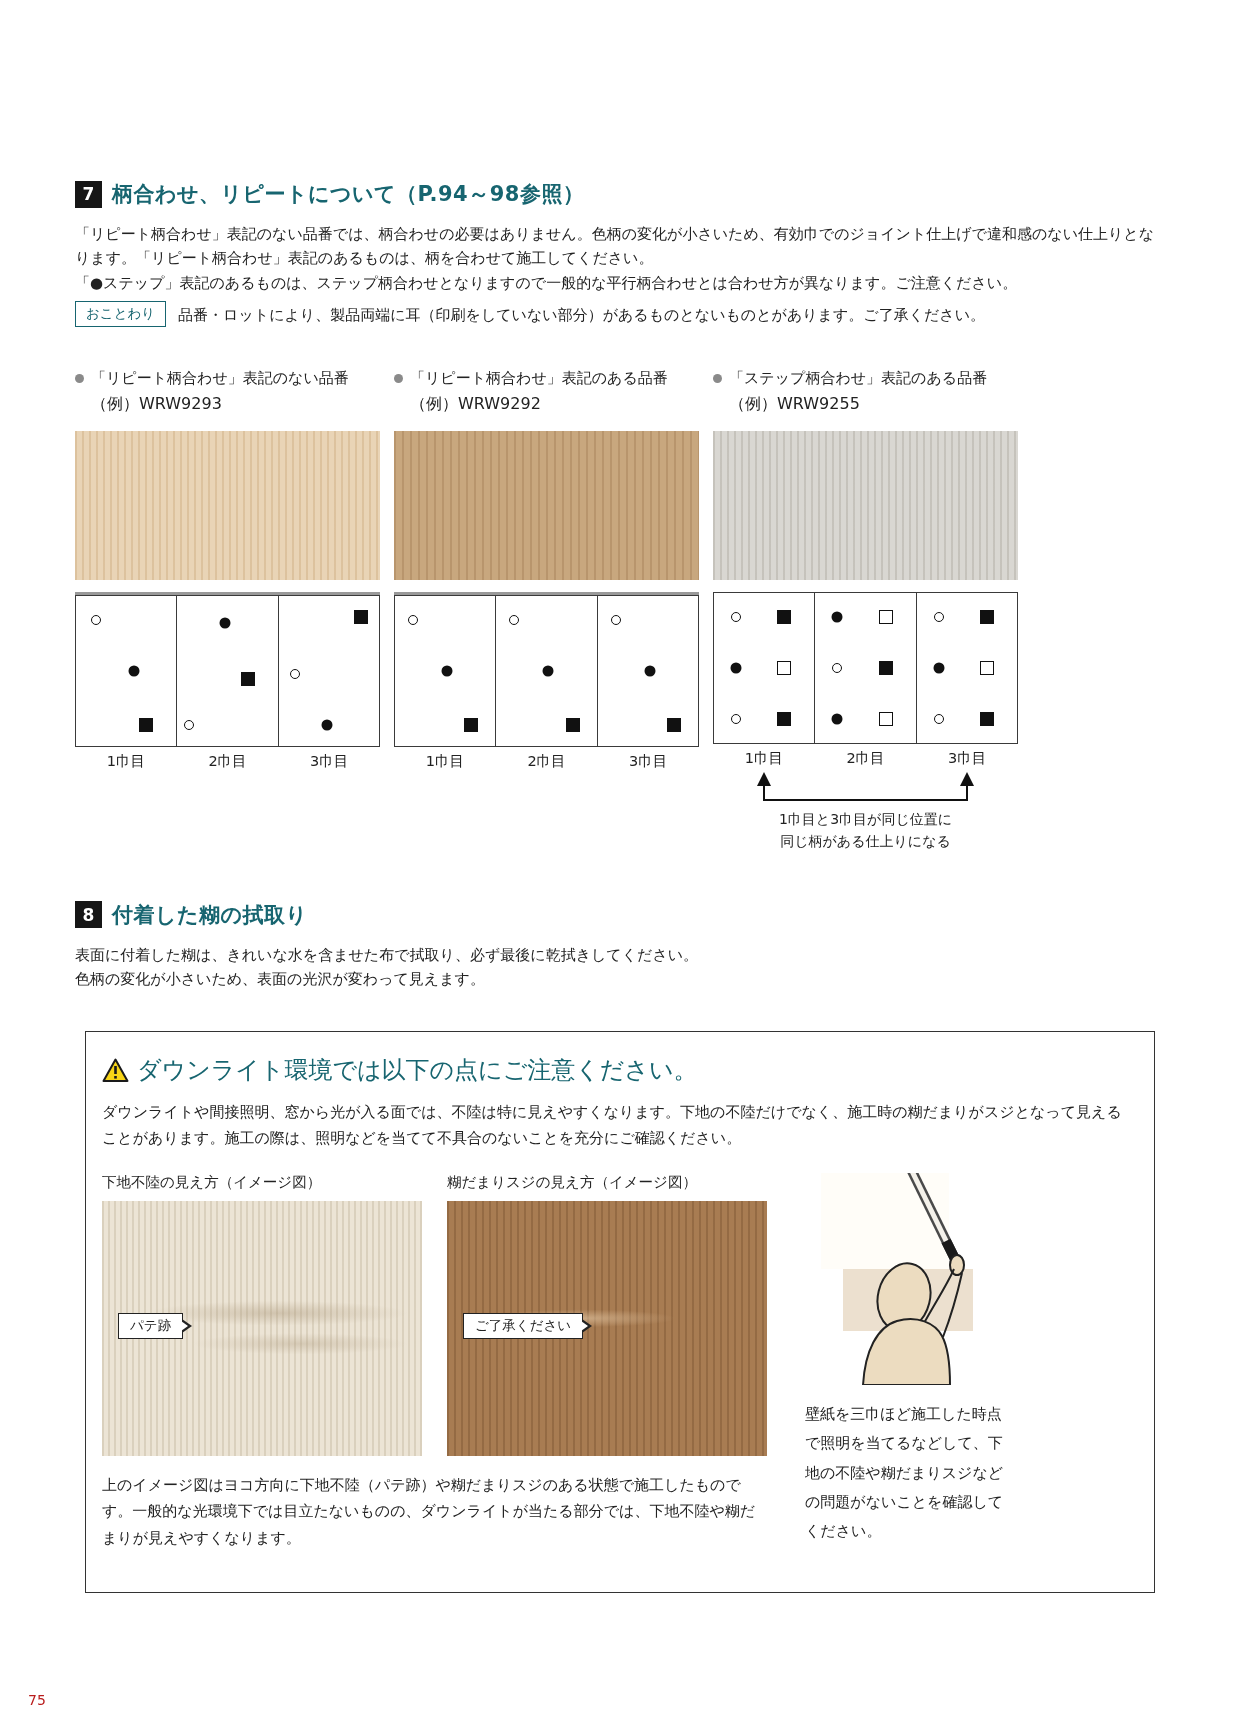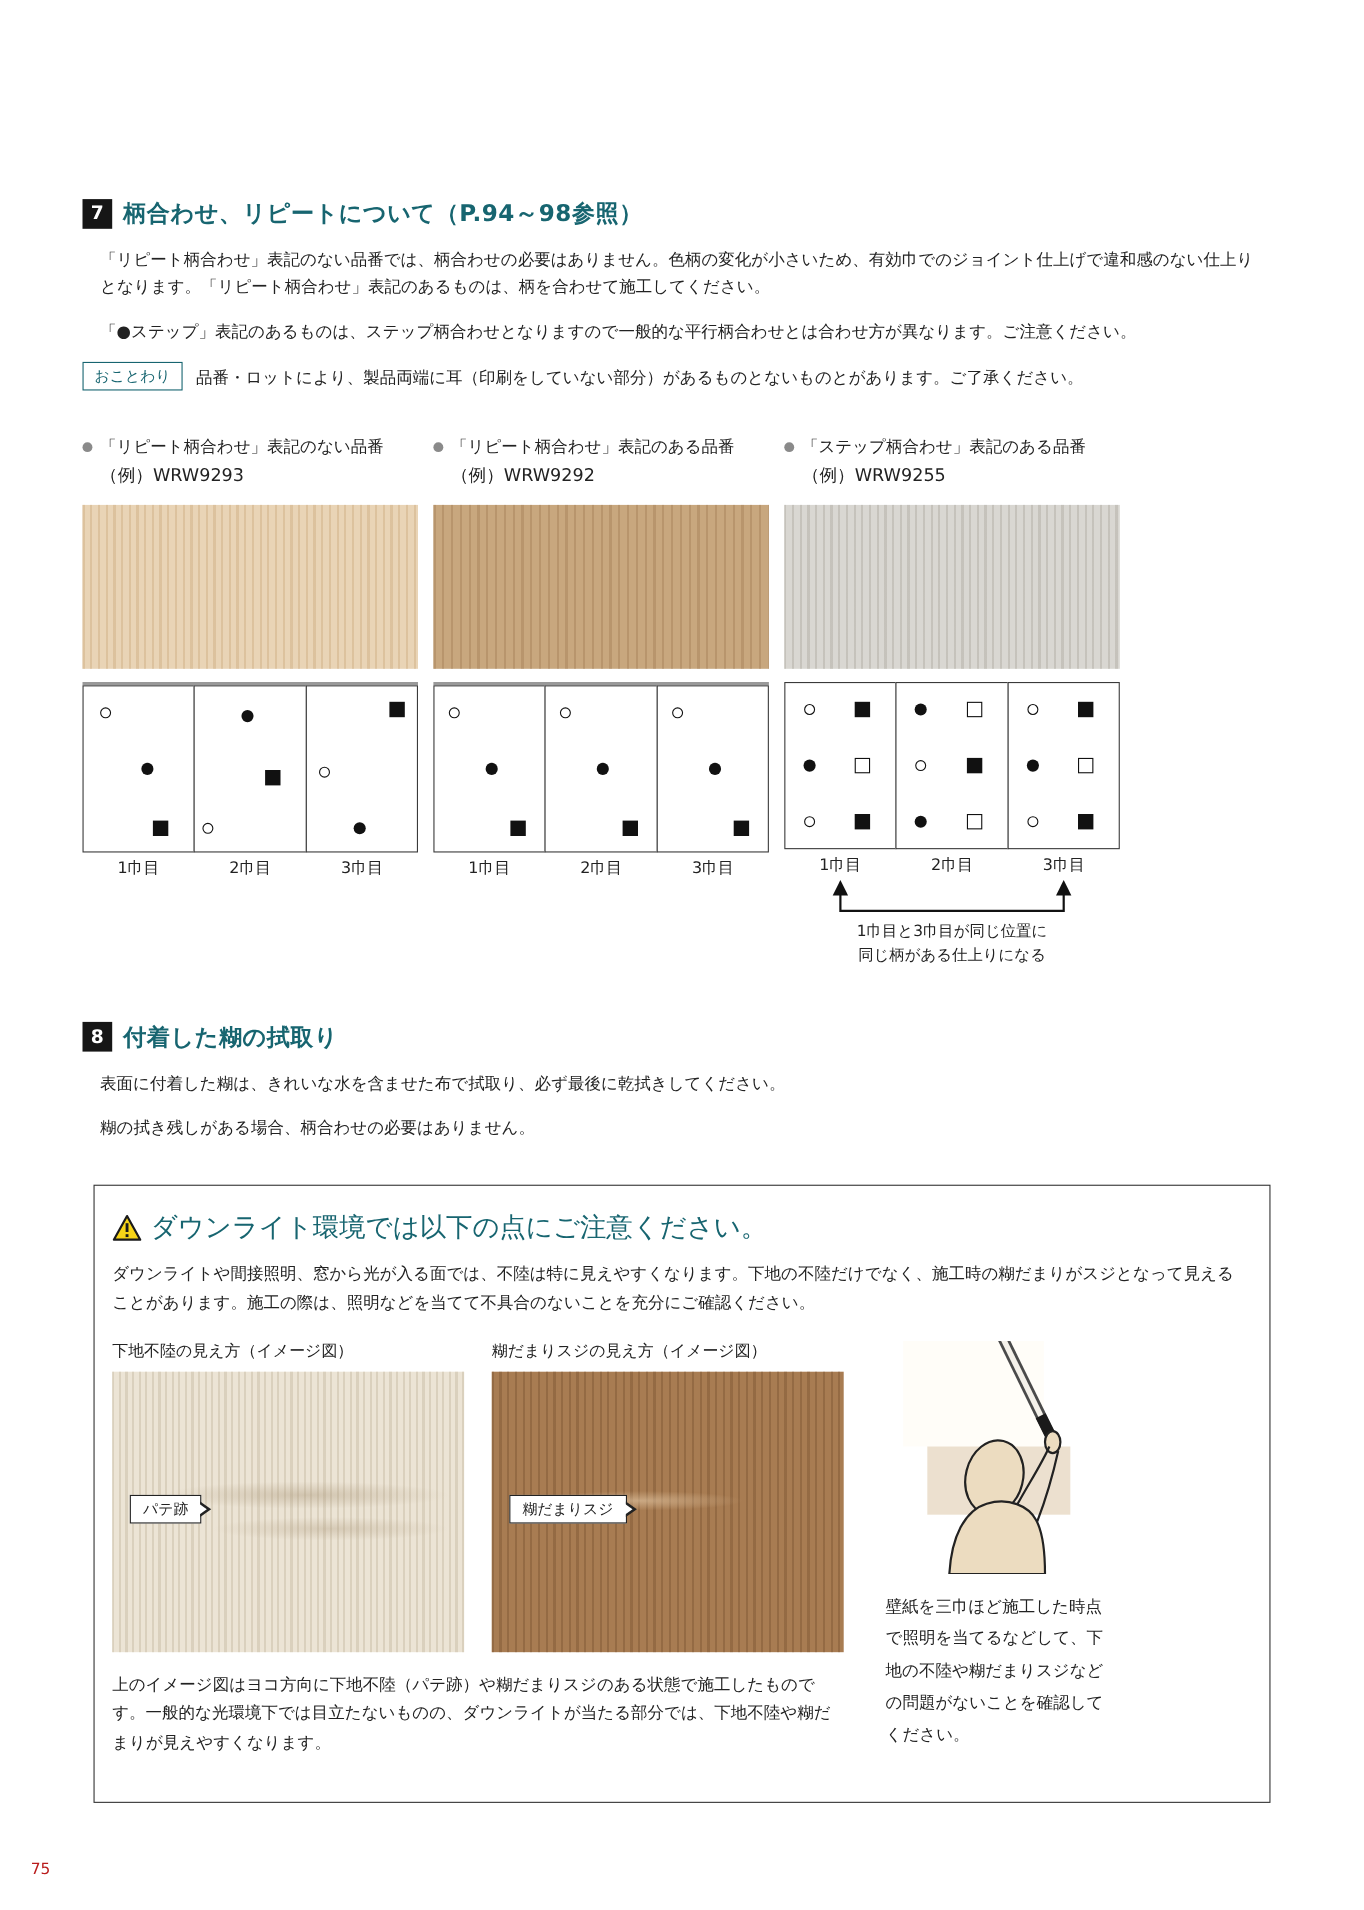--- a/index.html
+++ b/index.html
@@ -6,21 +6,21 @@
   .page{position:relative;width:1240px;height:1736px;background:#ffffff;overflow:hidden;
         font-family:"DejaVu Sans","Liberation Sans",sans-serif;color:#222;}
   .content{position:absolute;left:75px;top:180px;width:1092px;}
 
   
   .sec-head{display:flex;align-items:center;gap:10px;margin:0 0 14px 0;}
   .badge{display:inline-flex;align-items:center;justify-content:center;width:27px;height:27px;
          background:#161616;color:#fff;font-weight:bold;font-size:17px;flex:0 0 auto;}
   .sec-title{font-size:21px;font-weight:bold;color:#176570;letter-spacing:.5px;}
 
-  .para{font-size:15px;line-height:1.62;margin:16px;}
+  .para{font-size:15px;line-height:1.62;margin:0;}
   .para + .para{margin-top:0;}
   .para-gap{margin-top:18px;}
 
   .note-row{display:flex;align-items:flex-start;gap:12px;margin-top:6px;}
   .note-box{border:1.5px solid #176570;color:#176570;font-size:13.5px;padding:3px 10px;white-space:nowrap;}
   .note-text{font-size:15px;line-height:1.7;padding-top:2px;}
 
   
   .columns{display:flex;gap:14px;margin-top:40px;align-items:flex-start;}
   .pcol{width:305px;flex:0 0 auto;}
@@ -212,21 +212,21 @@
           </div>
         </div>
       </div>
 
     <div class="sec8">
       <div class="sec-head">
         <span class="badge">8</span>
         <span class="sec-title">付着した糊の拭取り</span>
       </div>
       <p class="para">表面に付着した糊は、きれいな水を含ませた布で拭取り、必ず最後に乾拭きしてください。</p>
-      <p class="para">糊の拭き残しがある場合、柄合わせの必要はありません。</p>
+      <p class="para">色柄の変化が小さいため、表面の光沢が変わって見えます。</p>
     </div>
 
     <div class="warnbox">
       <div class="warn-head">
         <span style="display:inline-flex;">
           <svg width="27" height="25" viewBox="0 0 27 25">
             <polygon points="13.5,1.5 25.5,23 1.5,23" fill="#f7d417" stroke="#1a1a1a" stroke-width="2" stroke-linejoin="round"></polygon>
             <rect x="12.2" y="8" width="2.6" height="8" fill="#1a1a1a"></rect>
             <rect x="12.2" y="18" width="2.6" height="2.6" fill="#1a1a1a"></rect>
           </svg>
@@ -240,21 +240,21 @@
           <div class="figpair">
             <div class="fig">
               <div class="figcap">下地不陸の見え方（イメージ図）</div>
               <div class="figimg tex-putty">
                 <span class="callout">パテ跡</span>
               </div>
             </div>
             <div class="fig">
               <div class="figcap">糊だまりスジの見え方（イメージ図）</div>
               <div class="figimg tex-glue">
-                <span class="callout">糊だまりスジ</span>
+                <span class="callout">ご了承ください</span>
               </div>
             </div>
           </div>
           <p class="fig-bottom">上のイメージ図はヨコ方向に下地不陸（パテ跡）や糊だまりスジのある状態で施工したものです。一般的な光環境下では目立たないものの、ダウンライトが当たる部分では、下地不陸や糊だまりが見えやすくなります。</p>
         </div>
 
         <div class="rightcol">
           <div class="illus">
             <div class="light1"></div>
             <div class="light2"></div>

